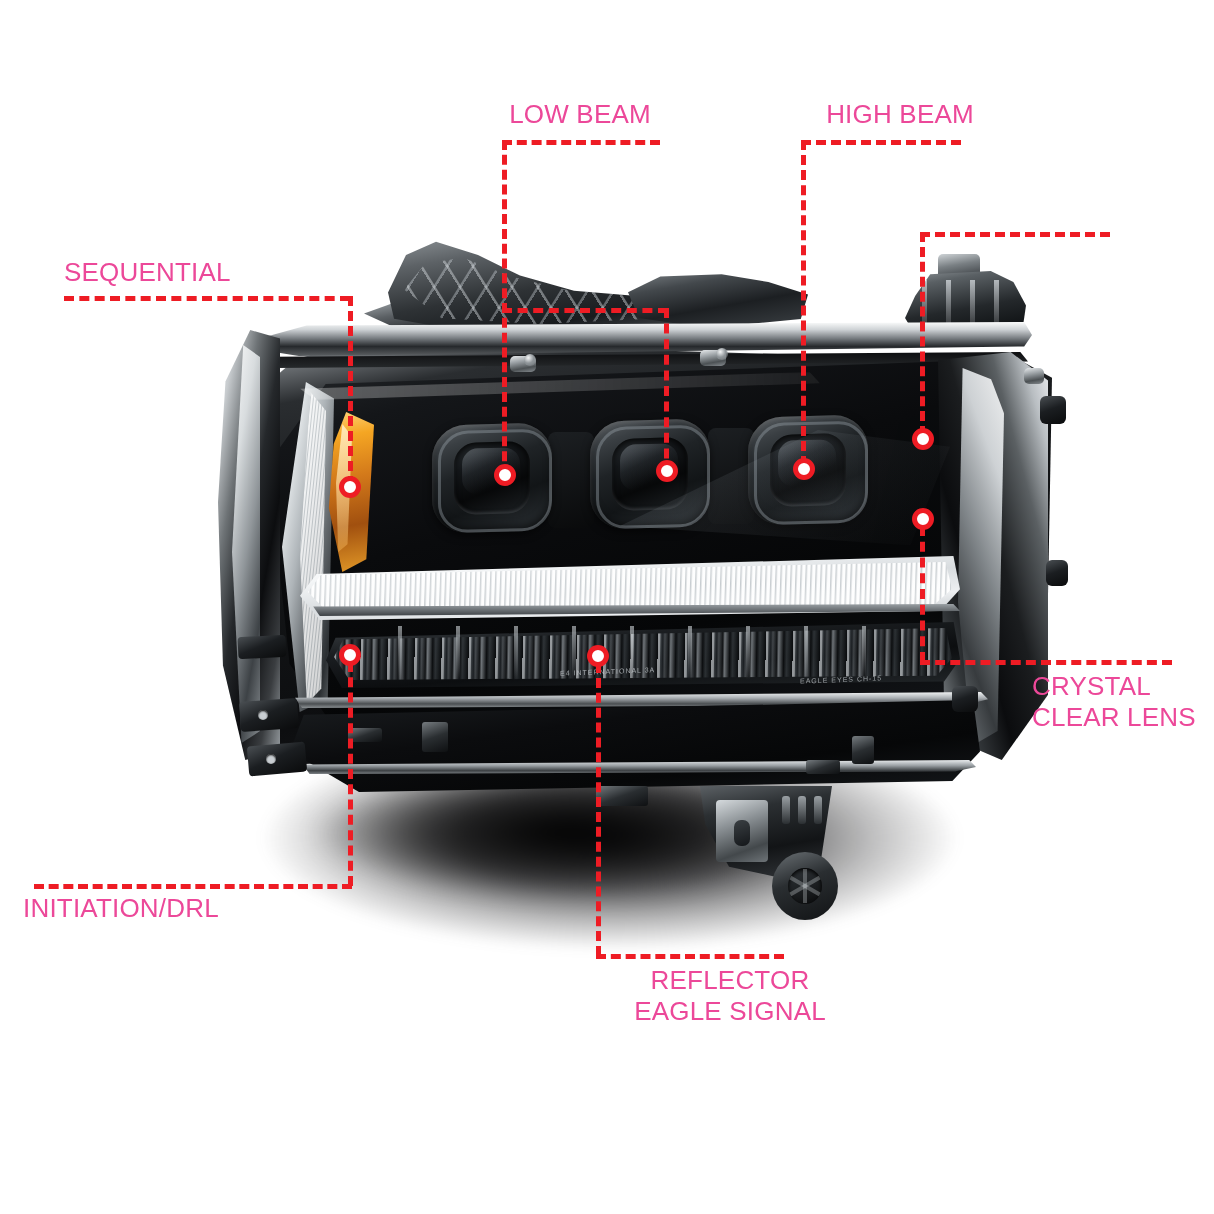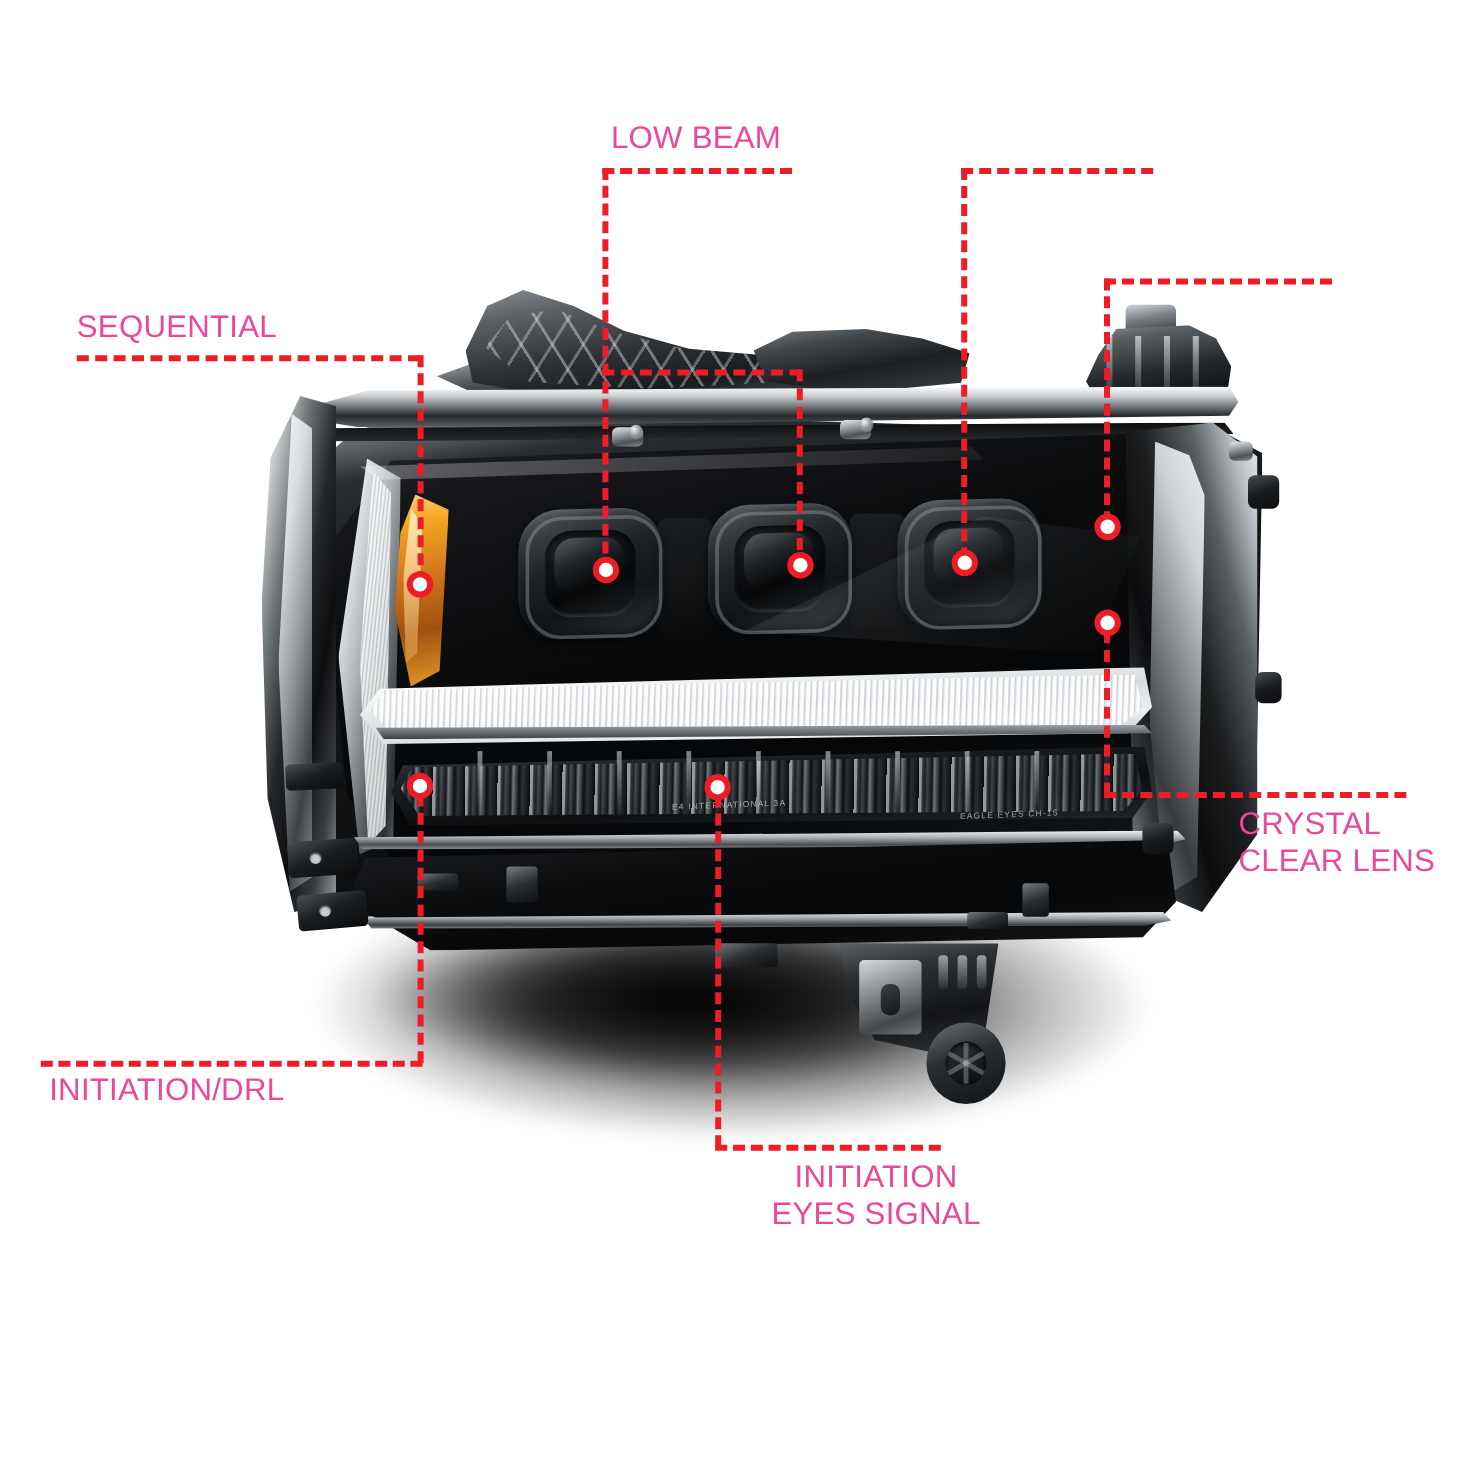--- a/index.html
+++ b/index.html
@@ -327,38 +327,39 @@
   <div class="dot" style="left:339px;top:476px;"></div>
 
   <div class="label c" style="left:420px;top:100px;width:320px;">LOW BEAM</div>
   <div class="dh" style="left:502px;top:140px;width:158px;"></div>
   <div class="dv" style="left:502px;top:140px;height:336px;"></div>
   <div class="dh" style="left:502px;top:308px;width:166px;"></div>
   <div class="dv" style="left:664px;top:308px;height:166px;"></div>
   <div class="dot" style="left:494px;top:464px;"></div>
   <div class="dot" style="left:656px;top:460px;"></div>
 
+  <div class="label c" style="left:740px;top:100px;width:320px;">HIGH BEAM</div>
   <div class="dh" style="left:801px;top:140px;width:160px;"></div>
   <div class="dv" style="left:801px;top:140px;height:326px;"></div>
   <div class="dot" style="left:793px;top:458px;"></div>
 
   <div class="dh" style="left:920px;top:232px;width:190px;"></div>
   <div class="dv" style="left:920px;top:232px;height:204px;"></div>
   <div class="dot" style="left:912px;top:428px;"></div>
 
   <div class="dot" style="left:912px;top:508px;"></div>
   <div class="dv" style="left:920px;top:526px;height:136px;"></div>
   <div class="dh" style="left:920px;top:660px;width:252px;"></div>
   <div class="label l" style="left:1032px;top:672px;">CRYSTAL</div>
   <div class="label l" style="left:1032px;top:703px;">CLEAR LENS</div>
 
   <div class="dot" style="left:339px;top:644px;"></div>
   <div class="dv" style="left:348px;top:662px;height:224px;"></div>
   <div class="dh" style="left:34px;top:884px;width:318px;"></div>
-  <div class="label l" style="left:41px;top:894px;text-align:center;">INITIATION/DRL</div>
+  <div class="label l" style="left:23px;top:894px;text-align:center;">INITIATION/DRL</div>
 
   <div class="dot" style="left:587px;top:645px;"></div>
   <div class="dv" style="left:596px;top:663px;height:293px;"></div>
   <div class="dh" style="left:596px;top:954px;width:188px;"></div>
-  <div class="label c" style="left:570px;top:966px;width:320px;">INITIATION</div>
-  <div class="label c" style="left:570px;top:997px;width:320px;">EYES SIGNAL</div>
+  <div class="label c" style="left:570px;top:966px;width:320px;">REFLECTOR</div>
+  <div class="label c" style="left:570px;top:997px;width:320px;">EAGLE SIGNAL</div>
 
 </div>
 
 </body></html>

